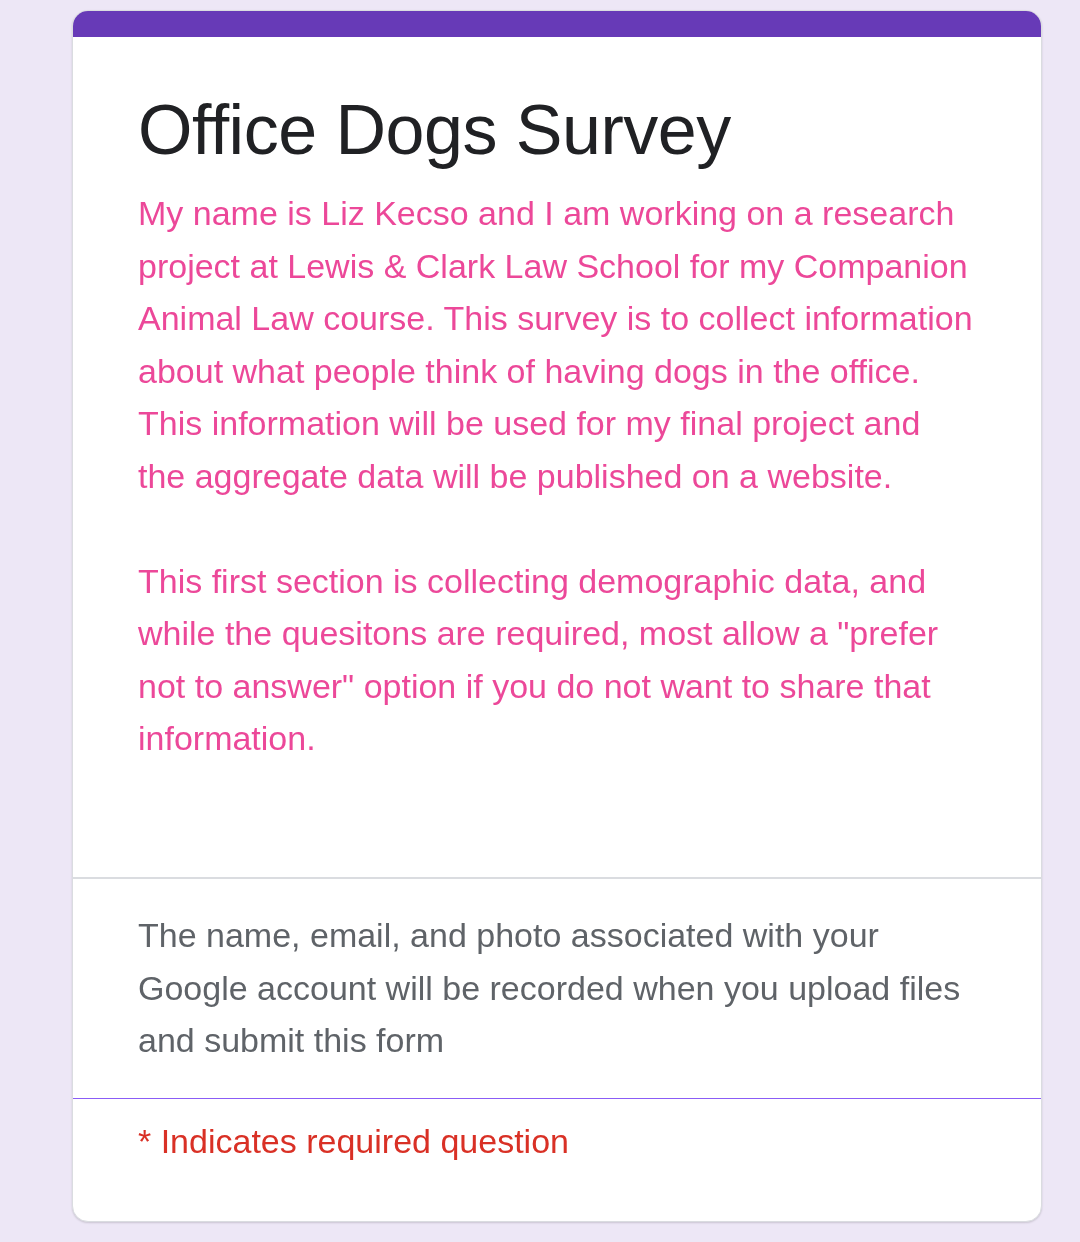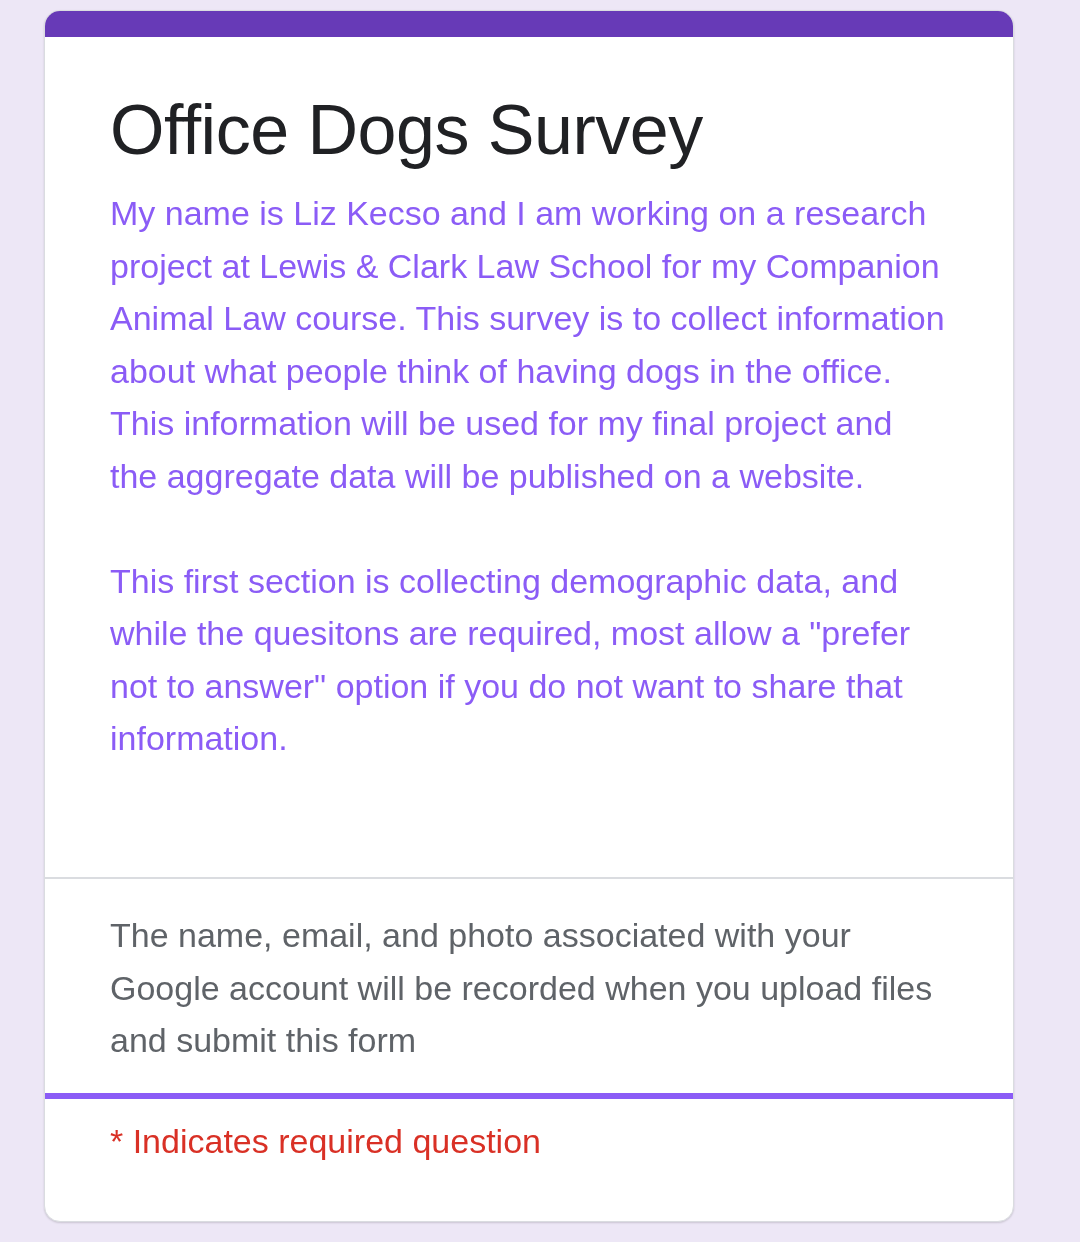--- a/index.html
+++ b/index.html
@@ -3,30 +3,30 @@
 <meta charset="utf-8">
 <style>
   html, body { margin:0; padding:0; }
   body {
     width:1080px; height:1242px; overflow:hidden;
     background:#ede7f6;
     font-family:"Liberation Sans", sans-serif;
     position:relative;
   }
   .card {
-    position:absolute; left:44px; top:10px; width:970px; height:1212px;
+    position:absolute; left:72px; top:10px; width:970px; height:1212px;
     background:#fff; border-radius:16px;
     box-shadow:0 1px 2px rgba(0,0,0,0.15);
     border:1px solid #dadce0; box-sizing:border-box; overflow:hidden;
   }
   .accent { height:26px; background:#673ab7; }
   .header { padding:48px 65px 0 65px; height:842px; box-sizing:border-box; border-bottom:2px solid #dadce0; }
   .title { font-size:70px; color:#202124; line-height:90px; margin:0; letter-spacing:-0.5px; font-weight:400; }
-  .desc { font-size:34px; color:#8b5cf6; line-height:52.5px; margin-top:12px; white-space:pre-wrap; }
-  .notice { padding:30px 65px 0 65px; height:220px; box-sizing:border-box; border-bottom:6px solid #8b5cf6;
+  .desc { font-size:34px; color:#ec4899; line-height:52.5px; margin-top:12px; white-space:pre-wrap; }
+  .notice { padding:30px 65px 0 65px; height:220px; box-sizing:border-box; border-bottom:1px solid #8b5cf6;
     font-size:34px; color:#5f6368; line-height:52.5px; }
   .required { padding:16px 65px; font-size:34px; color:#d93025; line-height:52.5px; }
 </style>
 </head>
 <body>
 
 <div class="card">
   <div class="accent"></div>
   <div class="header">
     <h1 class="title">Office Dogs Survey</h1>

